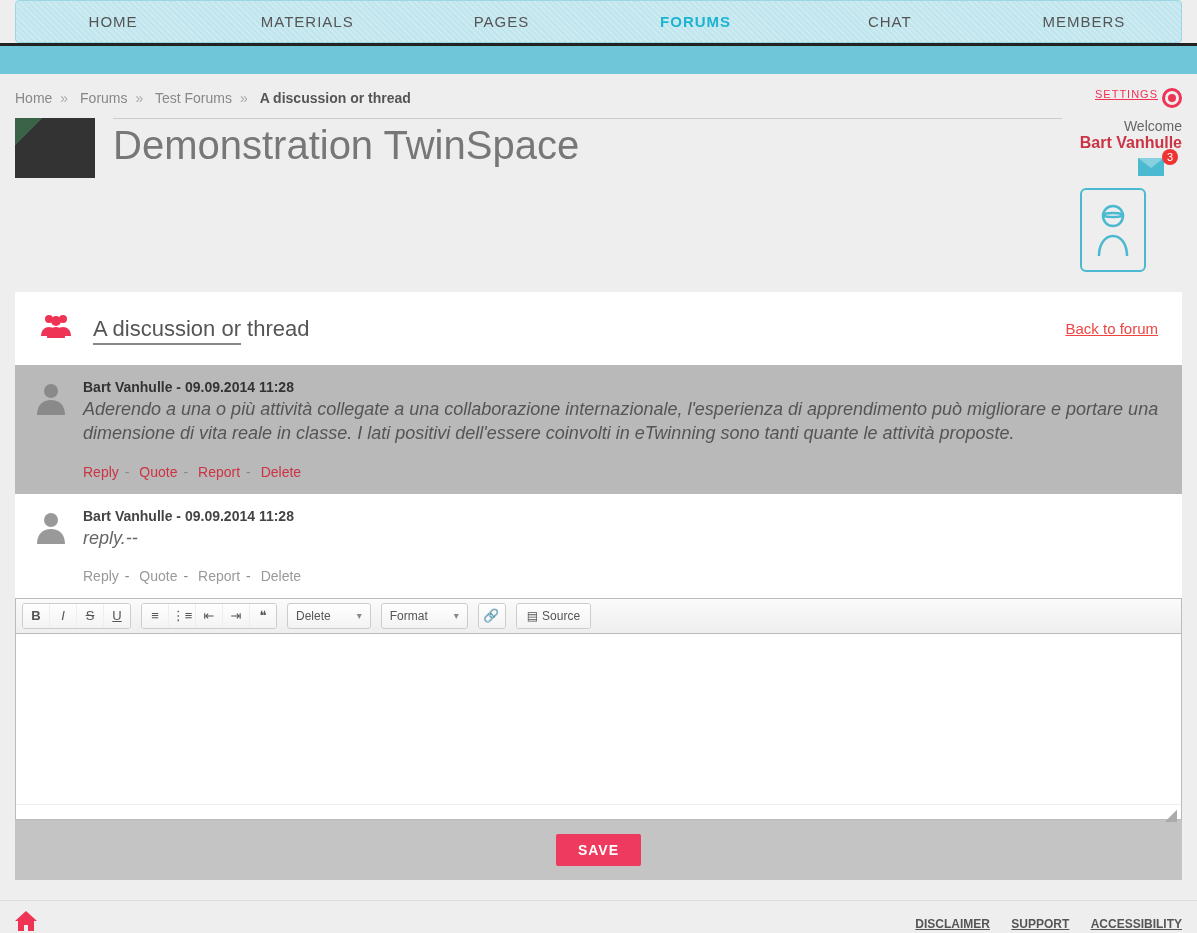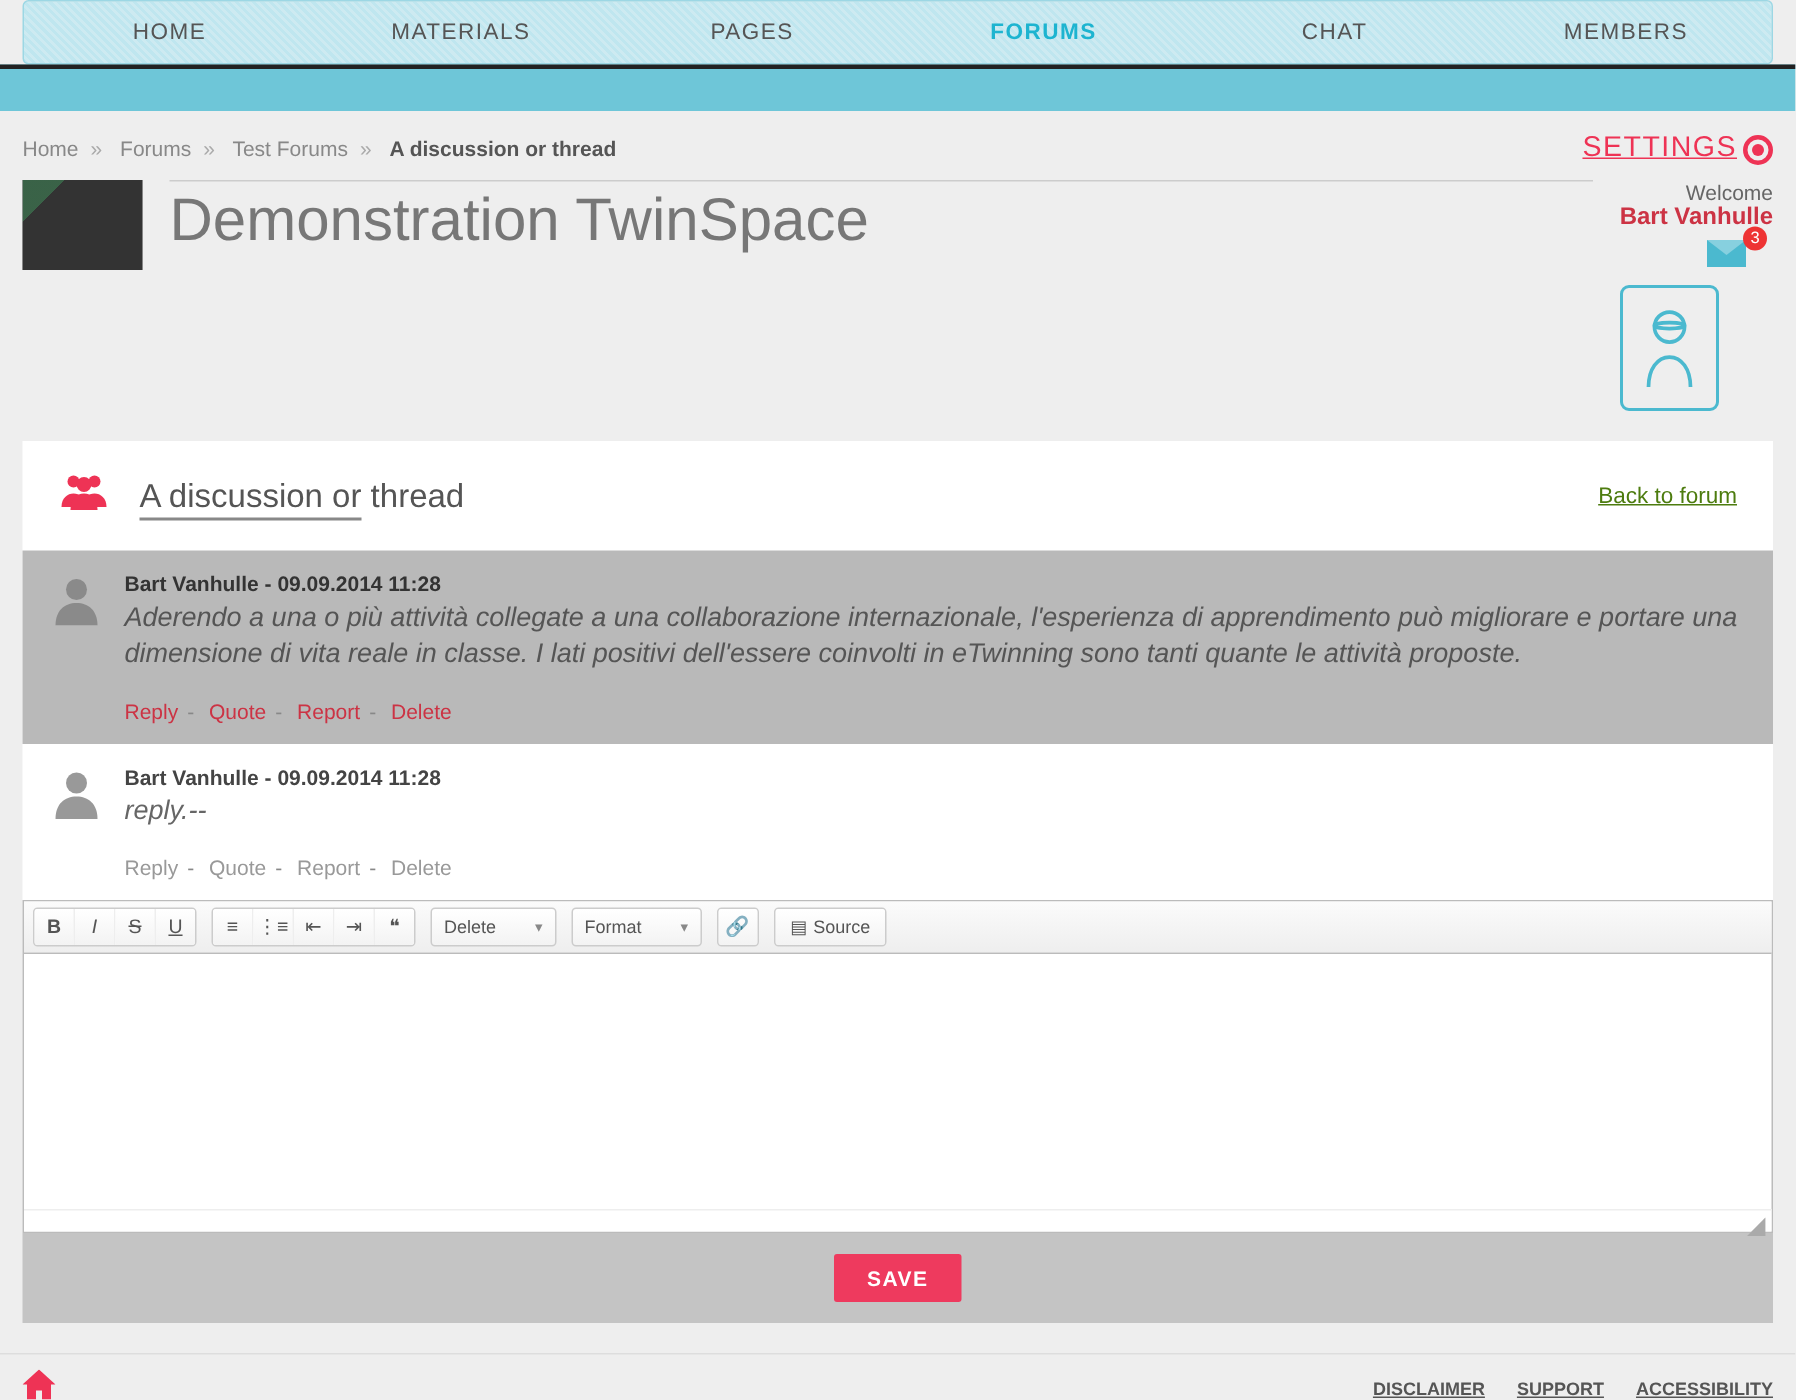--- a/index.html
+++ b/index.html
@@ -6,21 +6,21 @@
 .wrap { max-width:1197px; margin:0 auto; }
 .topbar-wrap{padding:0 15px;}
 .topbar { background:repeating-linear-gradient(45deg,#bfe6ef,#bfe6ef 2px,#cdeaf1 2px,#cdeaf1 4px); border:1px solid #9cd7e4; border-radius:4px; display:flex; }
 .topbar a { flex:1; text-align:center; padding:12px 0; color:#555; text-decoration:none; font-size:15px; letter-spacing:1px; }
 .topbar a.active{color:#1db4d0; font-weight:bold;}
 .bluebar{height:28px;background:#6ec6d8;border-top:3px solid #222;}
 .breadcrumb{padding:14px 15px 4px 15px; font-size:14px;color:#888;display:flex;justify-content:space-between;align-items:center;}
 .breadcrumb .crumbs a{color:#888;text-decoration:none;}
 .breadcrumb .crumbs span.sep{margin:0 8px;color:#aaa;}
 .breadcrumb .crumbs .current{color:#555;font-weight:bold;}
-.settings{color:#ee3355;font-size:19px;letter-spacing:1px;display:flex;align-items:flex-end;gap:4px;}
+.settings{color:#ee3355;font-size:11px;letter-spacing:1px;display:flex;align-items:flex-start;gap:4px;}
 .gear{width:20px;height:20px;border:3px solid #ee3355;border-radius:50%;position:relative;box-sizing:border-box;}
 .gear::after{content:"";position:absolute;top:3px;left:3px;width:8px;height:8px;background:#ee3355;border-radius:50%;}
 .header{display:flex;padding:6px 15px 20px 15px;align-items:flex-start;gap:18px;}
 .thumb{width:80px;height:60px;background:#333;position:relative;overflow:hidden;}
 .thumb::before{content:"";position:absolute;inset:0;background:linear-gradient(135deg,#4a6 0 20%,#333 20% 100%);opacity:.4;}
 .title{font-size:40px;color:#777;border-top:1px solid #ccc;padding-top:4px;flex:1;}
 .userbox{display:flex;align-items:flex-start;gap:12px;flex-direction:column;}
 .userinfo{text-align:right;font-size:14px;}
 .userinfo .welcome{color:#666;}
 .userinfo .name{color:#cc3344;font-weight:bold;font-size:16px;}
@@ -29,21 +29,21 @@
 .mailicon::before{content:"";position:absolute;top:0;left:0;border-left:13px solid transparent;border-right:13px solid transparent;border-top:10px solid #87d0df;}
 .badge{background:#e33;color:#fff;border-radius:50%;width:16px;height:16px;font-size:11px;display:flex;align-items:center;justify-content:center;position:relative;top:-10px;left:-4px;}
 .avatarbox{width:62px;height:80px;border:2px solid #4bb9cf;border-radius:6px;display:flex;align-items:center;justify-content:center;}
 .avatarbox svg{width:40px;height:56px;stroke:#4bb9cf;fill:none;stroke-width:2.5;}
 .panel{margin:0 15px;background:#fff;}
 .panel-head{display:flex;align-items:center;padding:20px 24px;justify-content:space-between;}
 .panel-head .left{display:flex;align-items:center;gap:20px;}
 .group-icon{color:#ee3355;font-size:28px;}
 .thread-title{font-size:22px;color:#555;}
 .thread-title .u{border-bottom:2px solid #888;padding-bottom:2px;}
-.back{color:#4d7c0f;text-decoration:underline;font-size:15px;}
+.back{color:#ef4444;text-decoration:underline;font-size:15px;}
 .post{padding:14px 18px 14px 18px;display:flex;gap:14px;}
 .post.gray{background:#b9b9b9;}
 .post .av{width:36px;height:36px;}
 .post .av svg{width:36px;height:36px;fill:#999;}
 .post.gray .av svg{fill:#8a8a8a;}
 .post .body{flex:1;}
 .meta{font-size:14px;font-weight:bold;color:#444;margin-bottom:2px;}
 .post.gray .meta{color:#333;}
 .content{font-size:18px;font-style:italic;color:#666;line-height:1.35;}
 .post.gray .content{color:#555;}

